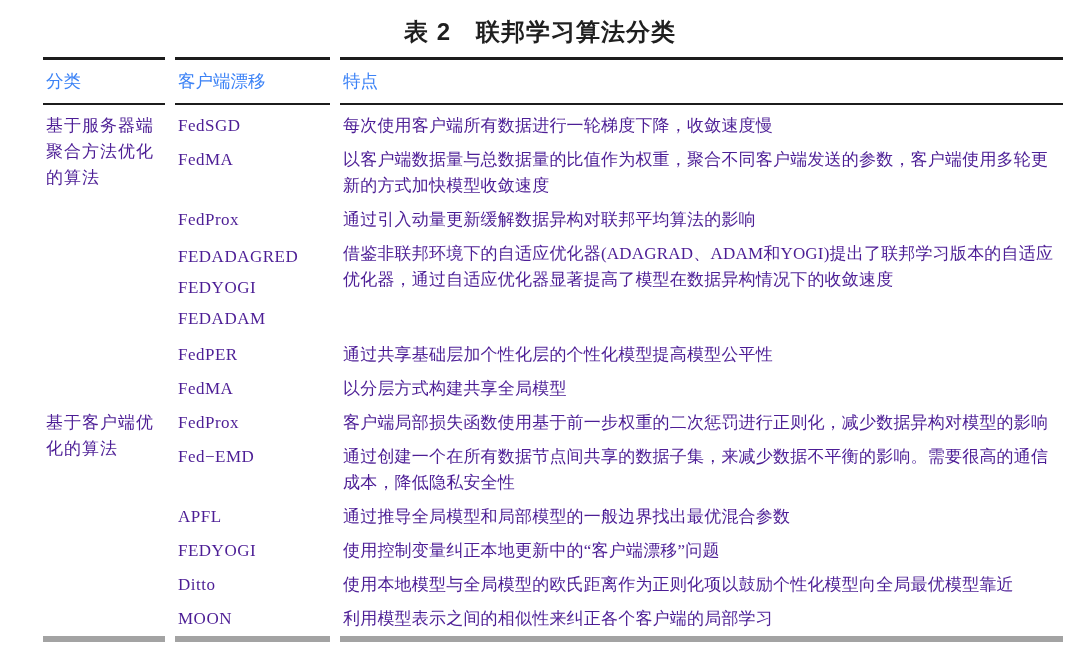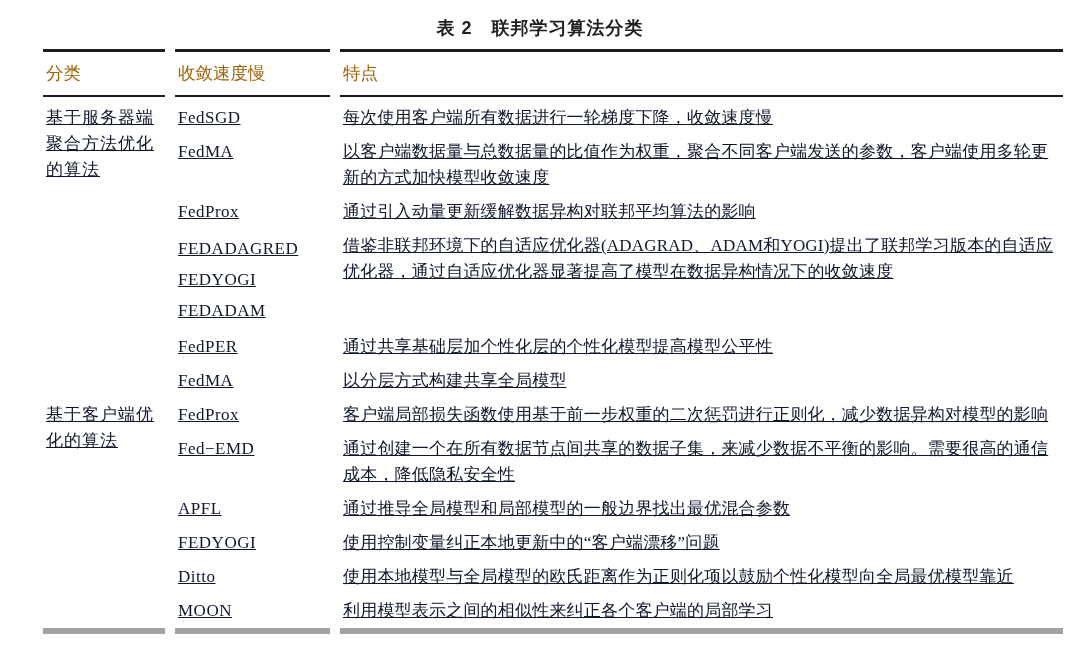--- a/index.html
+++ b/index.html
@@ -14,52 +14,51 @@
     background: #ffffff;
     overflow: hidden;
     font-family: "Liberation Serif", "DejaVu Serif", serif;
     color: #2a2a2a;
   }
   .table-title {
     padding-top: 16px;
     text-align: center;
     font-family: "Liberation Sans", "DejaVu Sans", sans-serif;
     font-weight: bold;
-    font-size: 18px;
+    font-size: 24px;
     color: #1f1f1f;
     letter-spacing: 1px;
   }
   table.fl-table {
     margin: 9px 0 0 33px;
     border-collapse: separate;
     border-spacing: 10px 0;
     table-layout: fixed;
     width: 1040px;
     font-size: 17px;
   }
   col.c-cat { width: 122px; }
   col.c-alg { width: 155px; }
   col.c-feat { width: 723px; }
 
   .fl-table th {
     text-align: left;
     font-weight: normal;
     font-size: 17.5px;
-    color: #a16207;
+    color: #3b82f6;
     padding: 9px 0 10px 3px;
     border-top: 3px solid #1c1c1c;
     border-bottom: 2px solid #1c1c1c;
     vertical-align: middle;
   }
   .fl-table td {
     vertical-align: top;
     padding: 4px 0 4px 3px;
     line-height: 26px;
-    color: #0f172a;
-    text-decoration: underline;
+    color: #4c1d95;
   }
   td.cell-category {
     letter-spacing: 1px;
   }
   td.cell-algorithm {
     white-space: pre-line;
     letter-spacing: 0.5px;
   }
   td.cell-algorithm.tall {
     line-height: 31px;
@@ -79,21 +78,21 @@
 
   <table class="fl-table">
     <colgroup>
       <col class="c-cat">
       <col class="c-alg">
       <col class="c-feat">
     </colgroup>
     <thead>
       <tr>
         <th>分类</th>
-        <th>收敛速度慢</th>
+        <th>客户端漂移</th>
         <th>特点</th>
       </tr>
     </thead>
     <tbody>
 
       <tr class="first-body-row">
         <td class="cell-category" rowspan="6">基于服务器端聚合方法优化的算法</td>
         <td class="cell-algorithm">FedSGD</td>
         <td class="cell-feature">每次使用客户端所有数据进行一轮梯度下降，收敛速度慢</td>
       </tr>

